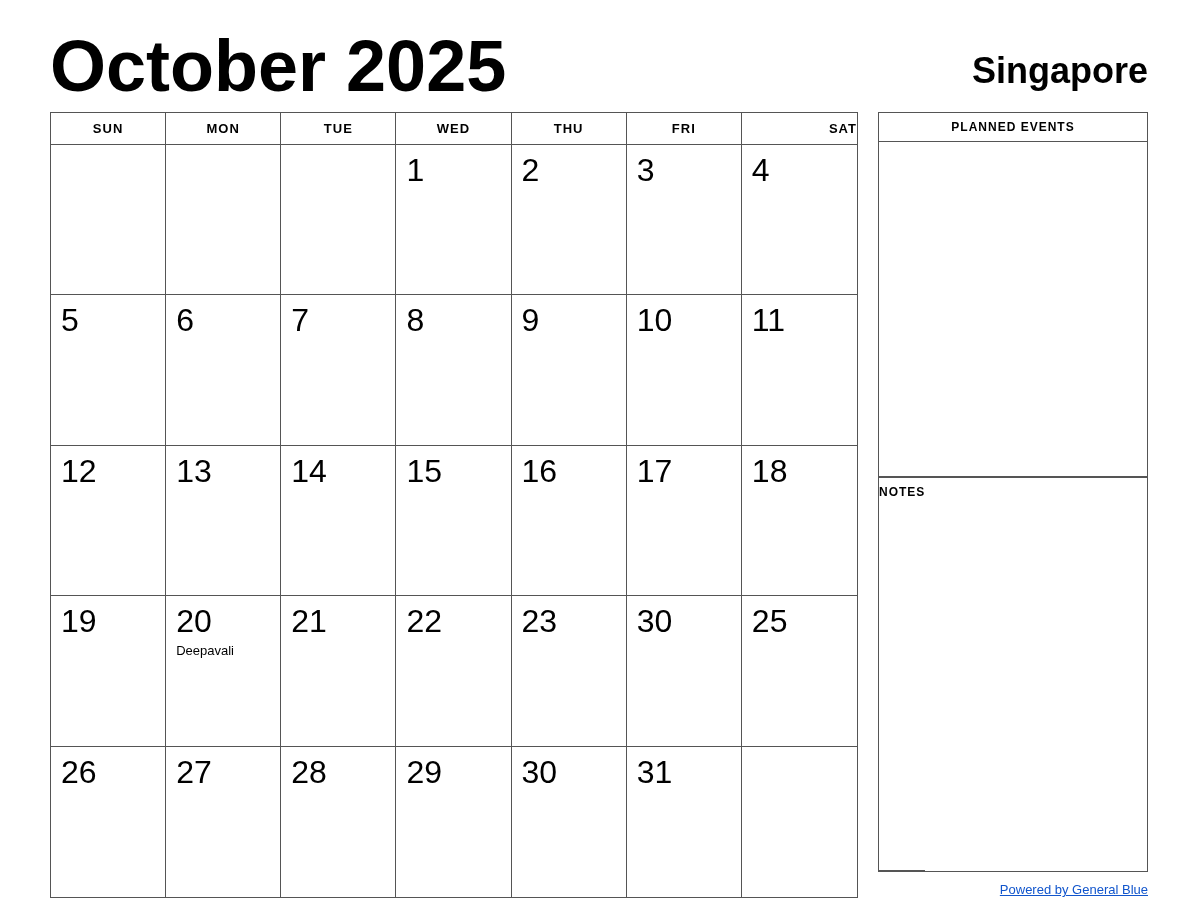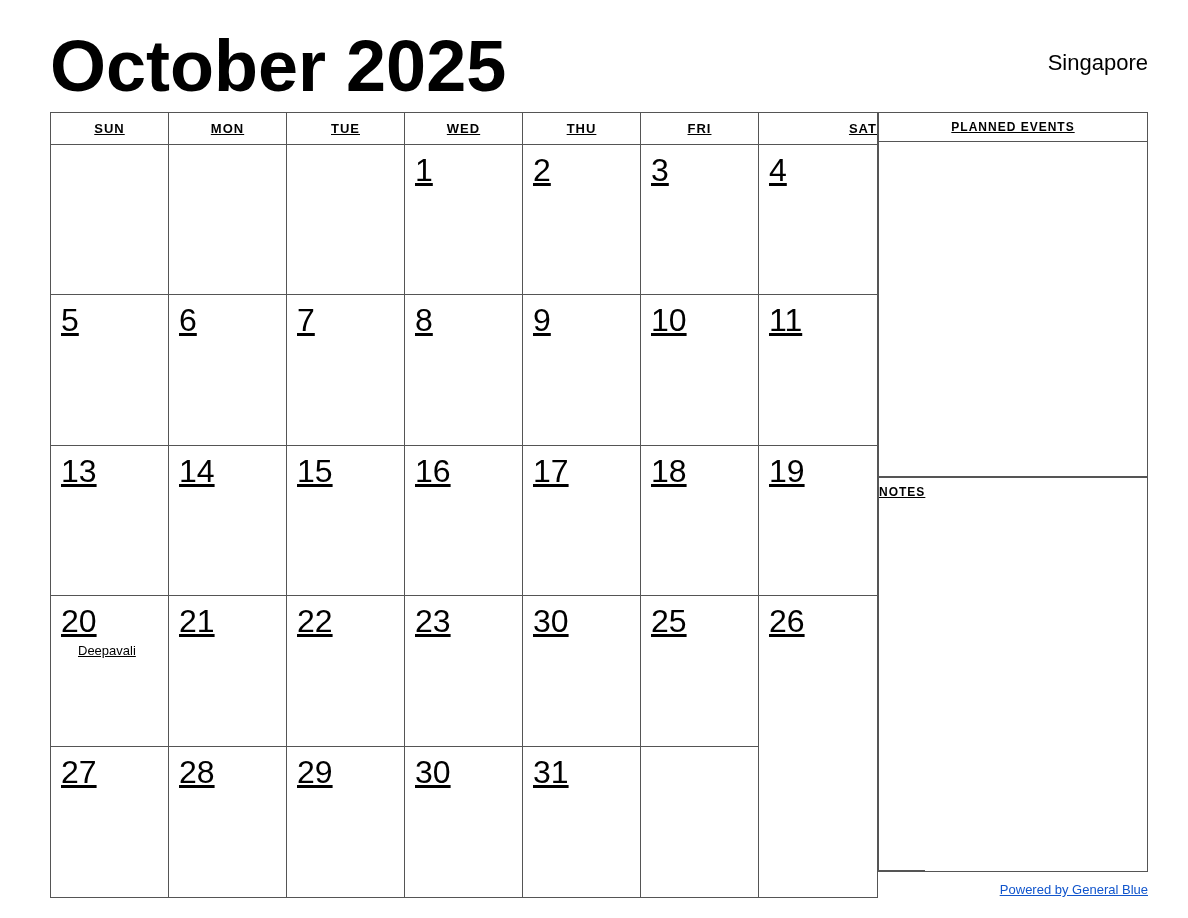--- a/index.html
+++ b/index.html
@@ -24,29 +24,29 @@
       align-items: flex-start;
       margin-bottom: 10px;
     }
     .month-title {
       font-size: 72px;
       font-weight: 900;
       color: #000;
       line-height: 1;
     }
     .country-title {
-      font-size: 22px;
-      font-weight: 400;
+      font-size: 36px;
+      font-weight: 700;
       color: #000;
       padding-top: 20px;
     }
     .main-area {
       display: flex;
       flex: 1;
-      text-decoration: underline;
+      gap: 20px;
     }
     .calendar-section {
       flex: 1;
       display: flex;
       flex-direction: column;
       border: 1.5px solid #555;
     }
     .days-header {
       display: grid;
       grid-template-columns: repeat(7, 1fr);
@@ -80,21 +80,20 @@
     .cell-number {
       font-size: 32px;
       font-weight: 400;
       color: #000;
       line-height: 1.1;
     }
     .cell-event {
       font-size: 13px;
       color: #000;
       margin-top: 4px;
-      margin-left: 17px;
     }
     .right-section {
       width: 270px;
       display: flex;
       flex-direction: column;
       gap: 0;
     }
     .planned-events-box {
       border: 1.5px solid #555;
       display: flex;
@@ -184,20 +183,23 @@
           <div class="calendar-cell">
             <div class="cell-number">9</div>
           </div>
           <div class="calendar-cell">
             <div class="cell-number">10</div>
           </div>
           <div class="calendar-cell">
             <div class="cell-number">11</div>
           </div>
           <div class="calendar-cell">
+            <div class="cell-number">12</div>
+          </div>
+          <div class="calendar-cell">
             <div class="cell-number">13</div>
           </div>
           <div class="calendar-cell">
             <div class="cell-number">14</div>
           </div>
           <div class="calendar-cell">
             <div class="cell-number">15</div>
           </div>
           <div class="calendar-cell">
             <div class="cell-number">16</div>

